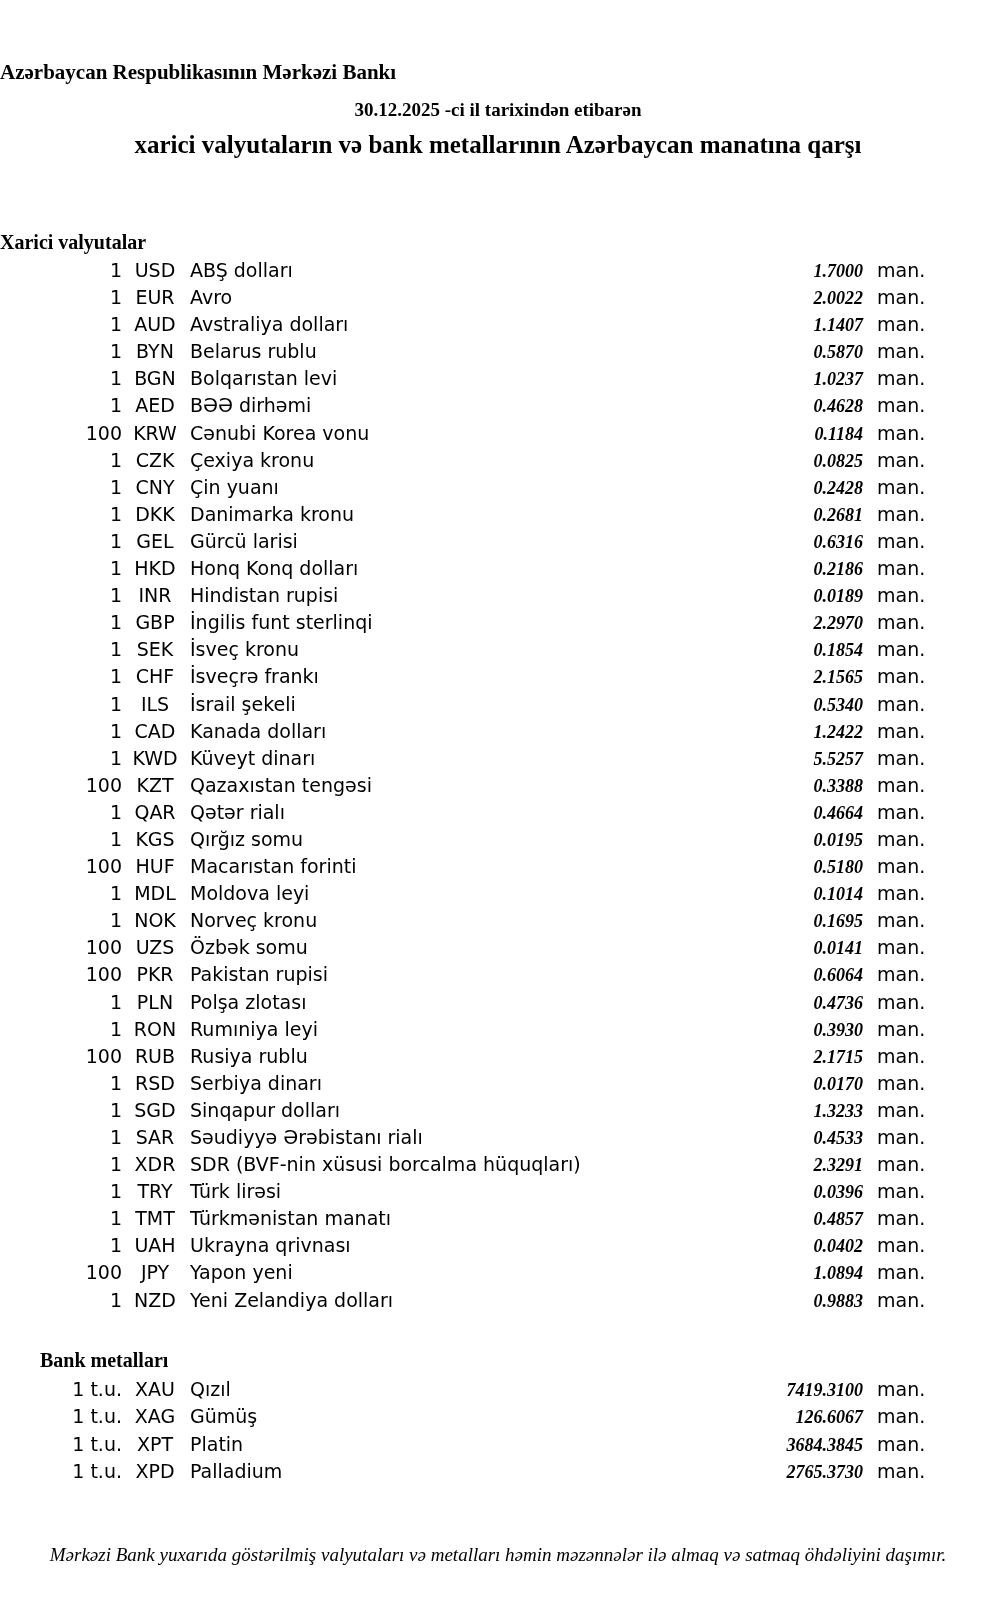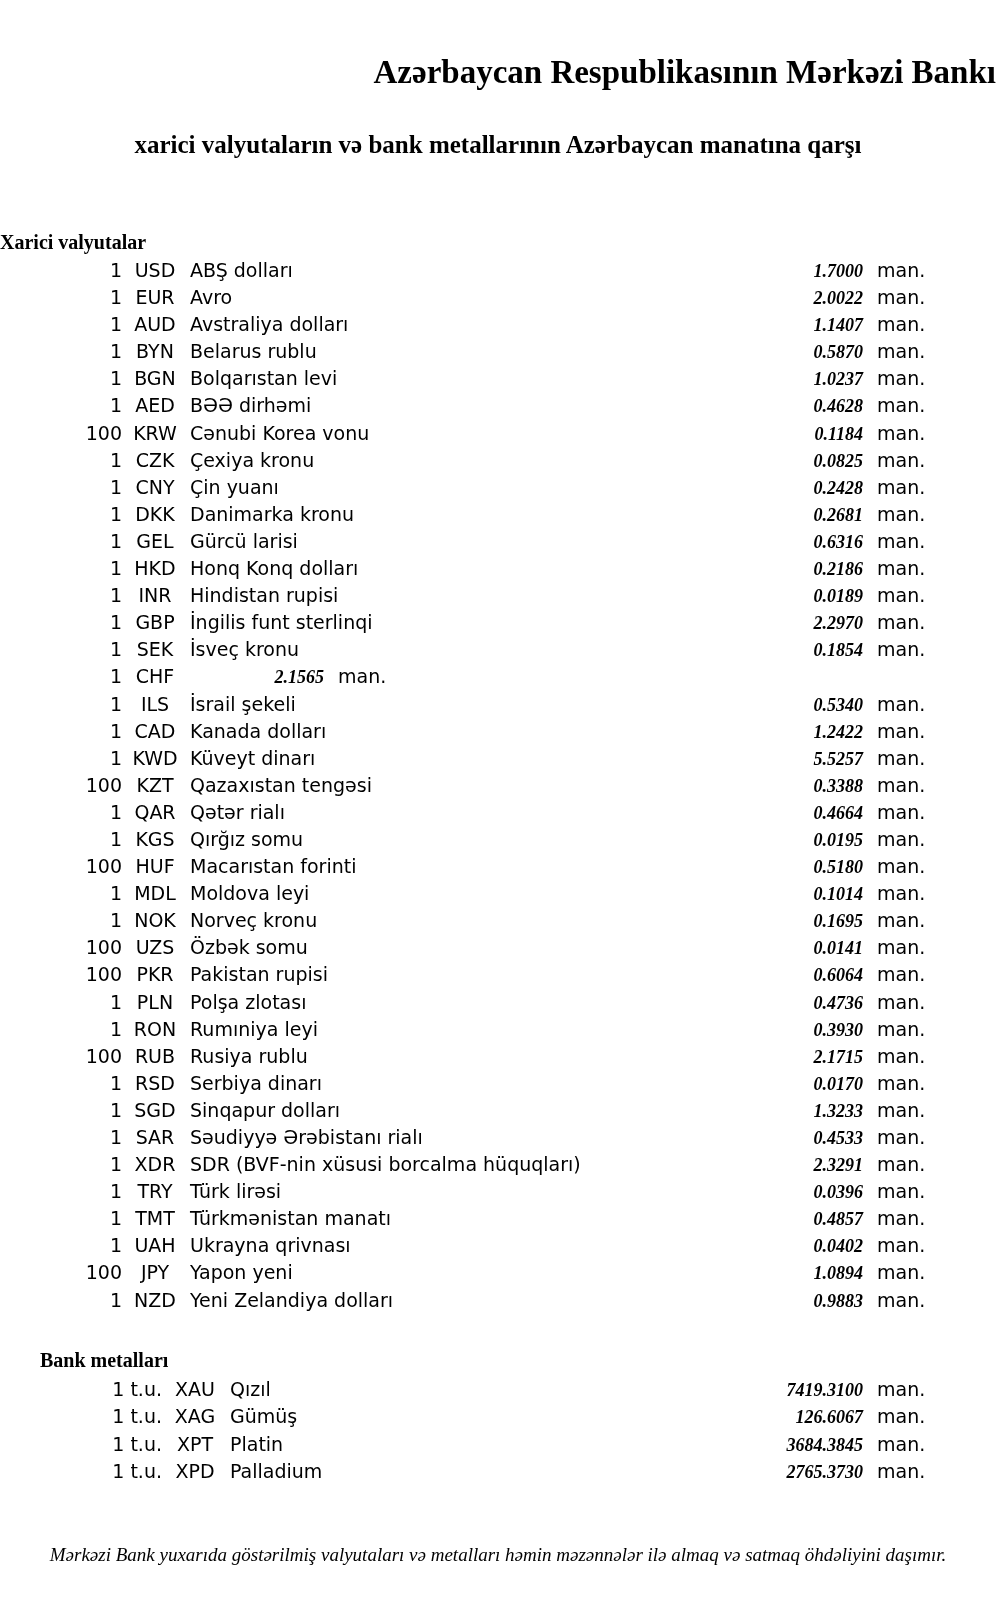--- a/index.html
+++ b/index.html
@@ -11,21 +11,21 @@
     color: #000000;
     font-family: "DejaVu Sans", sans-serif;
     overflow: hidden;
   }
   .serif-bold {
     font-family: "Liberation Serif", serif;
     font-weight: bold;
   }
   .bank-title {
     position: absolute; top: 56px; left: 0; width: 100%;
-    text-align: right; font-size: 33px; line-height: 32px;
+    text-align: left; font-size: 21px; line-height: 32px;
   }
   .date-line {
     position: absolute; top: 97px; left: 0; width: 100%;
     text-align: center; font-size: 19px; line-height: 26px;
   }
   .subtitle-line {
     position: absolute; top: 132px; left: 0; width: 100%;
     text-align: center; font-size: 25px; line-height: 26px;
   }
   .section-title {
@@ -38,21 +38,21 @@
   .currency-rows { top: 257px; }
   .metal-rows { top: 1376px; }
   .row {
     display: flex;
     align-items: baseline;
     height: 27.1px;
     line-height: 27.1px;
     padding-right: 68px;
     font-size: 19px;
   }
-  .metal-rows .row { height: 27.3px; line-height: 27.3px; padding-left: 40px; }
+  .metal-rows .row { height: 27.3px; line-height: 27.3px; }
   .qty   { width: 122px; text-align: right; white-space: nowrap; }
   .code  { width: 58px; margin-left: 4px; text-align: center; white-space: nowrap; }
   .name  { flex: 1; margin-left: 6px; text-align: left; white-space: nowrap; }
   .rate  {
     width: 140px; text-align: right; white-space: nowrap;
     font-family: "Liberation Serif", serif;
     font-style: italic; font-weight: bold;
     font-size: 18px;
   }
   .unit  { width: 51px; margin-left: 14px; text-align: left; white-space: nowrap; }
@@ -64,20 +64,21 @@
     font-size: 19px; line-height: 26px;
   }
 </style>
 </head>
 <body>
 
 <div class="page">
 
   <div class="bank-title serif-bold">Azərbaycan Respublikasının Mərkəzi Bankı</div>
 
+  <div class="date-line serif-bold">30.12.2025 -ci il tarixindən etibarən</div>
 
   <div class="subtitle-line serif-bold">xarici valyutaların və bank metallarının Azərbaycan manatına qarşı</div>
 
   <div class="section-title currencies-title serif-bold">Xarici valyutalar</div>
 
   <div class="rows currency-rows">
 
   <div class="row">
       <span class="qty">1</span>
       <span class="code">USD</span>
@@ -179,20 +180,21 @@
       <div class="row">
       <span class="qty">1</span>
       <span class="code">SEK</span>
       <span class="name">İsveç kronu</span>
       <span class="rate">0.1854</span>
       <span class="unit">man.</span>
     </div>
       <div class="row">
       <span class="qty">1</span>
       <span class="code">CHF</span>
+      <span class="name">İsveçrə frankı</span>
       <span class="rate">2.1565</span>
       <span class="unit">man.</span>
     </div>
       <div class="row">
       <span class="qty">1</span>
       <span class="code">ILS</span>
       <span class="name">İsrail şekeli</span>
       <span class="rate">0.5340</span>
       <span class="unit">man.</span>
     </div>

